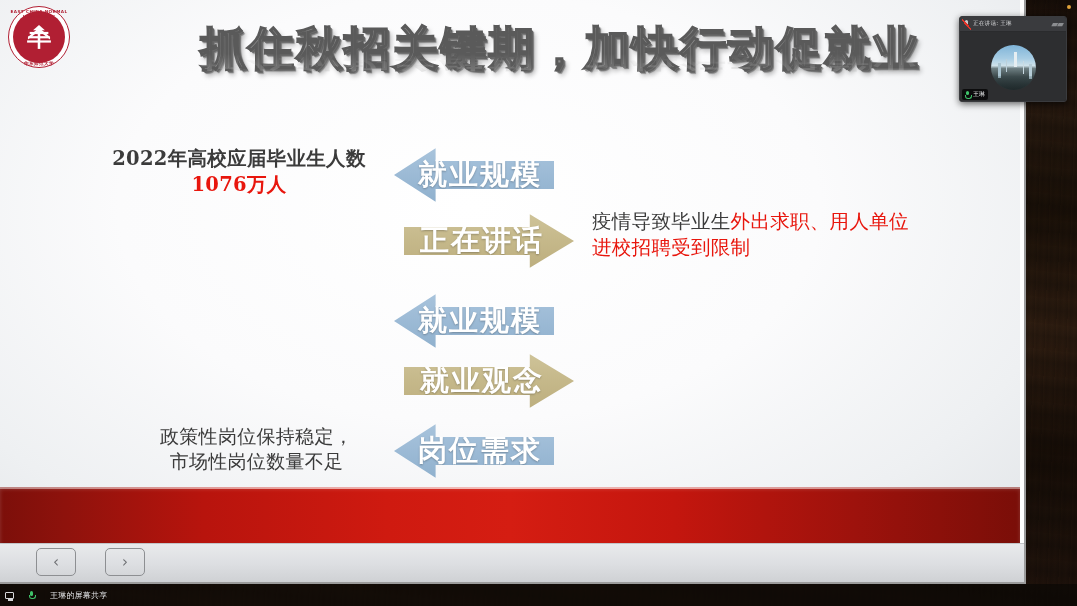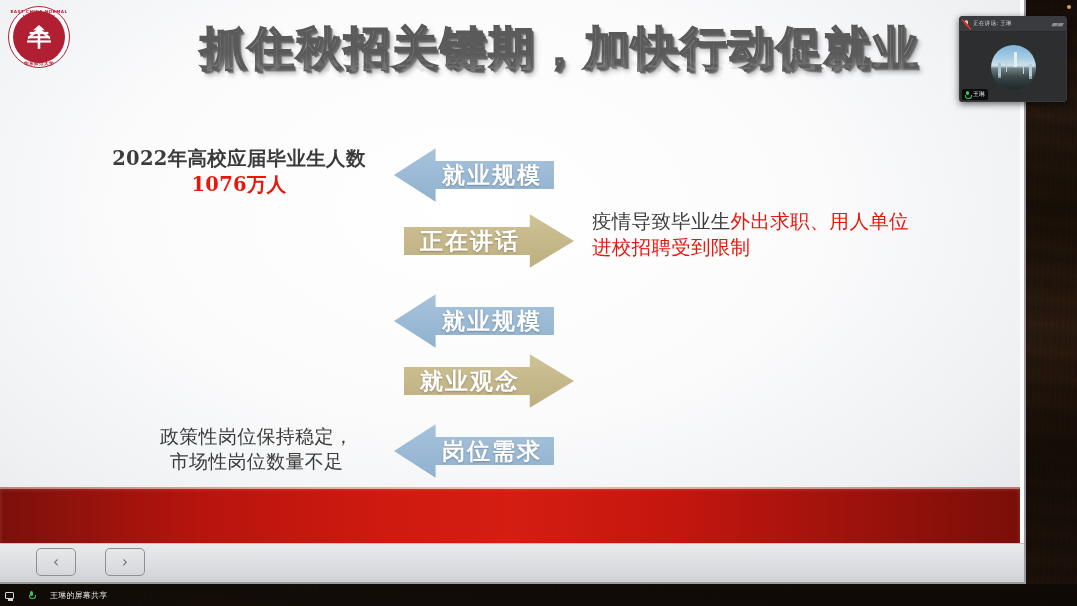--- a/index.html
+++ b/index.html
@@ -108,21 +108,21 @@
     white-space: nowrap;
     filter: blur(.4px);
   }
 
   
   .arrow {
     position: absolute;
     height: 58px;
     display: flex; align-items: center;
     color: #ffffff;
-    font-size: 23px; font-weight: 600; letter-spacing: 2px;
+    font-size: 29px; font-weight: 600; letter-spacing: 2px;
     text-shadow: 0 1px 2px rgba(0,0,0,.25);
   }
   .arrow.left {
     width: 160px;
     background: linear-gradient(180deg, #a9c4dc 0%, #9dbbd6 45%, #8fb0cd 100%);
     clip-path: polygon(0% 50%, 26% 4%, 26% 26%, 100% 26%, 100% 74%, 26% 74%, 26% 96%);
     justify-content: flex-end; padding-right: 12px;
     filter: drop-shadow(1px 2px 2px rgba(0,0,0,.18));
   }
   .arrow.right {

